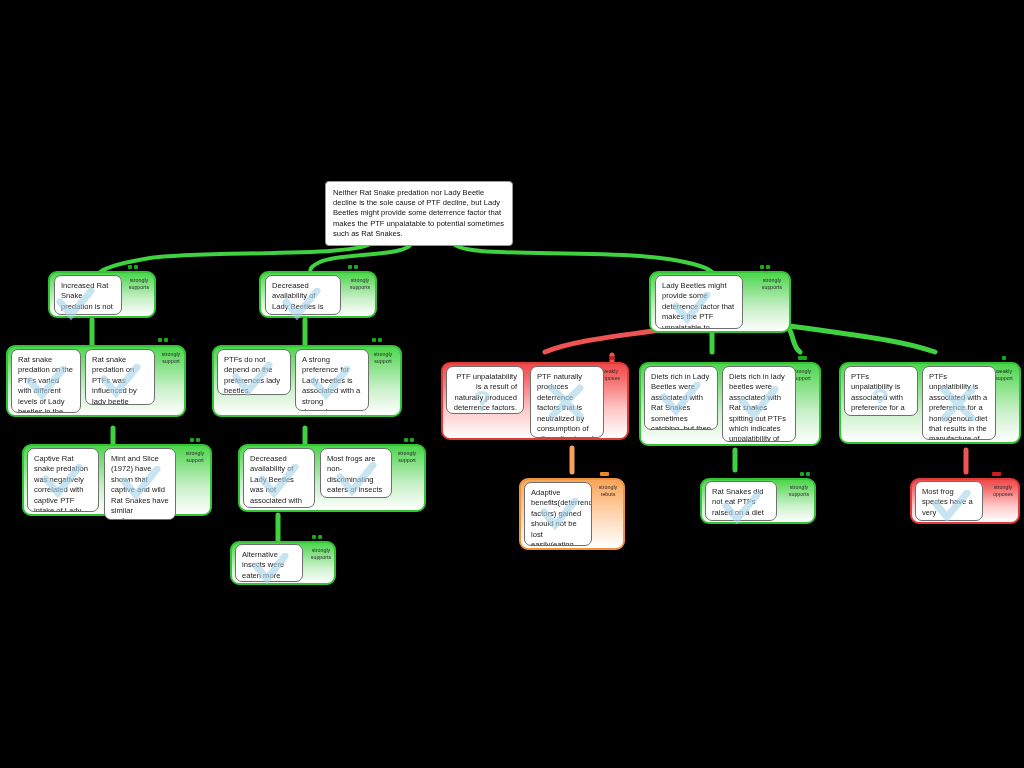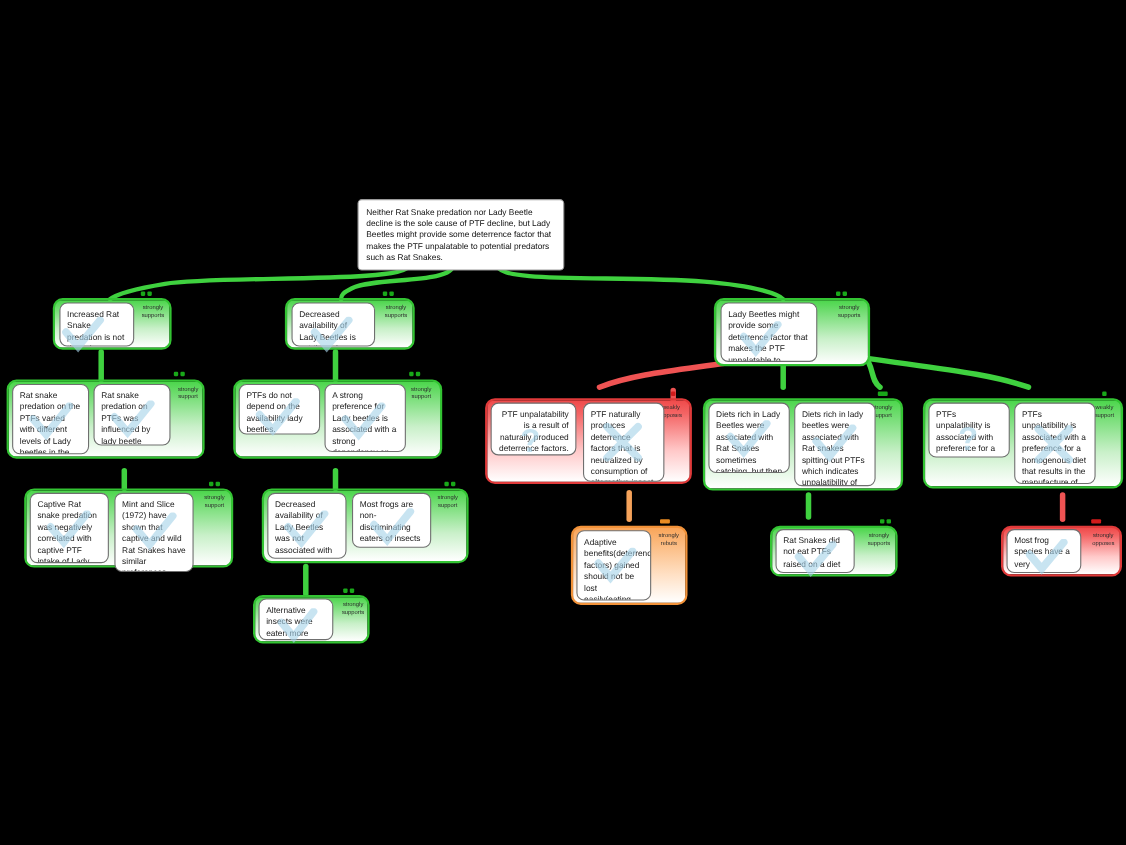--- a/index.html
+++ b/index.html
@@ -74,21 +74,21 @@
       <path d="M612 355 L612 364"></path>
     </g>
     <g fill="none" stroke="#f5a25a" stroke-width="5" stroke-linecap="round">
       <path d="M572 448 L572 472"></path>
     </g>
     <g fill="none" stroke="#ef5353" stroke-width="5" stroke-linecap="round">
       <path d="M966 450 L966 472"></path>
     </g>
   </svg>
 
-  <div class="root" style="left:325px;top:181px;width:188px;">Neither Rat Snake predation nor Lady Beetle decline is the sole cause of PTF decline, but Lady Beetles might provide some deterrence factor that makes the PTF unpalatable to potential predators such as Rat Snakes.</div>
+  <div class="root" style="left:325px;top:181px;width:188px;">Neither Rat Snake predation nor Lady Beetle decline is the sole cause of PTF decline, but Lady Beetles might provide some deterrence factor that makes the PTF unpalatable to potential sometimes such as Rat Snakes.</div>
 
   <div class="pips" style="left:128px;top:265px;">
     <span class="pip g"></span>
     <span class="pip g"></span>
   </div>
   <div class="box green" style="left:48px;top:271px;width:108px;height:47px;">
     <div class="badge" style="left:72px;top:4px;">strongly supports</div>
   </div>
   <div class="card" style="left:54px;top:275px;width:68px;height:40px;">Increased Rat Snake predation is not the sole cause of PTF decline.</div>
   <svg class="mark" style="left:56px;top:288px;" width="40" height="34" viewBox="0 0 40 34">
@@ -135,21 +135,21 @@
       <path d="M4 15 L16 29 L37 3" stroke="#a8d4ea" stroke-width="7" fill="none" stroke-linecap="round"></path>
     </svg>
 
   <div class="pips" style="left:372px;top:338px;">
     <span class="pip g"></span>
     <span class="pip g"></span>
   </div>
   <div class="box green" style="left:212px;top:345px;width:190px;height:72px;">
     <div class="badge" style="left:152px;top:4px;">strongly support</div>
   </div>
-  <div class="card" style="left:217px;top:349px;width:74px;height:46px;">PTFs do not depend on the availability lady beetles.</div>
+  <div class="card" style="left:217px;top:349px;width:74px;height:46px;">PTFs do not depend on the preferences lady beetles.</div>
   <svg class="mark" style="left:232px;top:362px;" width="42" height="36" viewBox="0 0 42 36">
       <path d="M4 15 L16 29 L37 3" stroke="#a8d4ea" stroke-width="7" fill="none" stroke-linecap="round"></path>
     </svg>
   <div class="card" style="left:295px;top:349px;width:74px;height:62px;">A strong preference for Lady beetles is associated with a strong dependency on them.</div>
   <svg class="mark" style="left:310px;top:366px;" width="42" height="36" viewBox="0 0 42 36">
       <path d="M4 15 L16 29 L37 3" stroke="#a8d4ea" stroke-width="7" fill="none" stroke-linecap="round"></path>
     </svg>
 
   <div class="pips" style="left:190px;top:438px;">
     <span class="pip g"></span>

